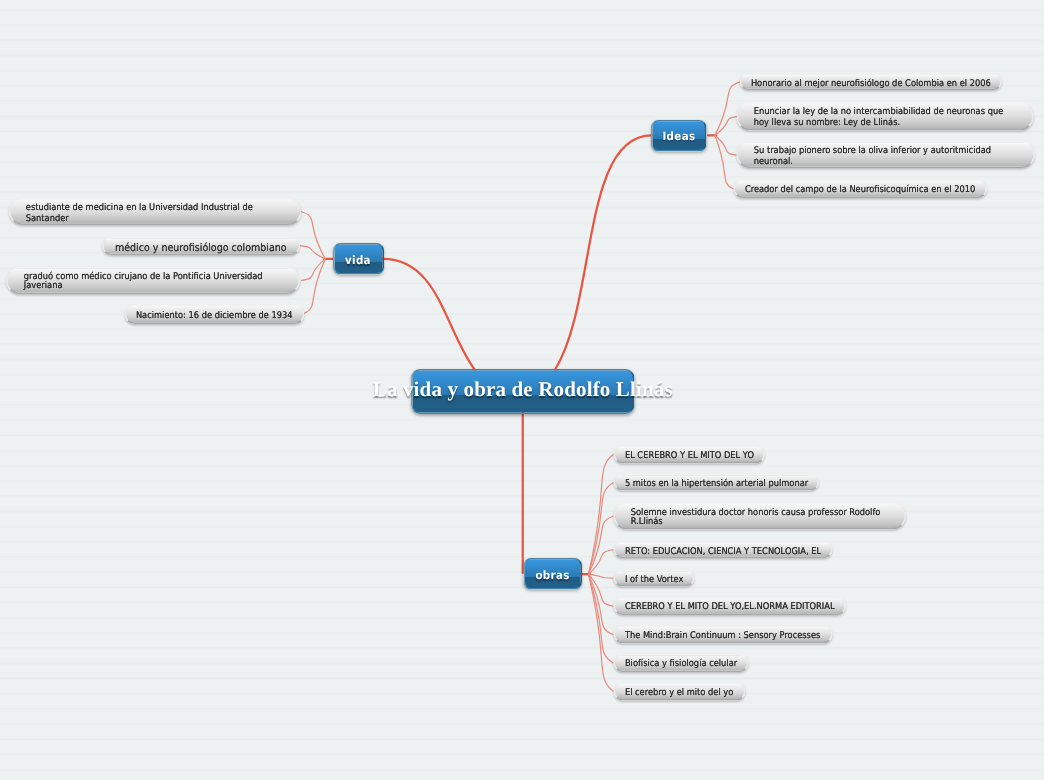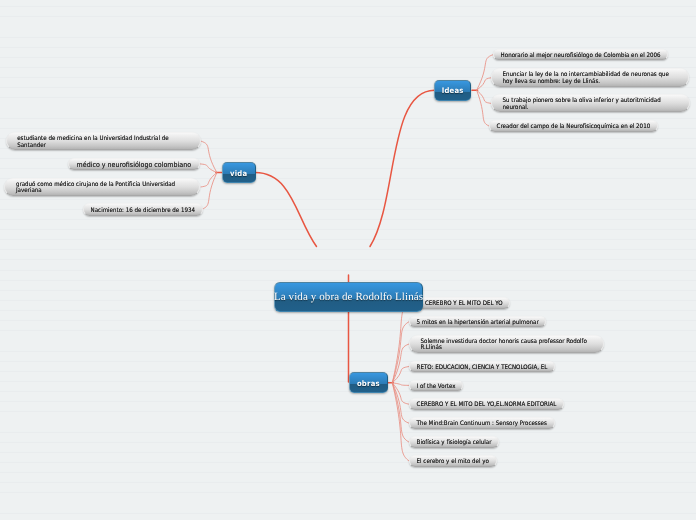--- a/index.html
+++ b/index.html
@@ -26,24 +26,23 @@
     border-top-color:#4e82a0;
     border-left-color:#6c9cb8;
     border-bottom-color:#3e83ae;
     box-shadow:0 1px 2px rgba(0,0,0,0.3);
     color:#ffffff;
     display:flex;align-items:center;justify-content:center;
     text-shadow:0 1px 1px rgba(0,0,0,0.45);
     z-index:5;
   }
   .bnode.root{
-    font-family:"Liberation Serif",serif;font-weight:normal;font-size:11px;
+    font-family:"Liberation Serif",serif;font-weight:bold;font-size:14px;
     letter-spacing:0.1px;border-radius:6px;white-space:nowrap;
     background-image:linear-gradient(to bottom,#3897e0 0%,#2b7ab3 58.5%,#215c83 58.5%,#21608a 100%);
-    margin-top:36px;
   }
   .bnode.branch{
     font-family:"DejaVu Sans Condensed","DejaVu Sans",sans-serif;
     font-size:7.6px;font-weight:bold;letter-spacing:0.25px;
     padding-left:0.25px;
   }
   .bnode.branch span{position:relative;top:0.8px;}
 
   
   .leaf{

